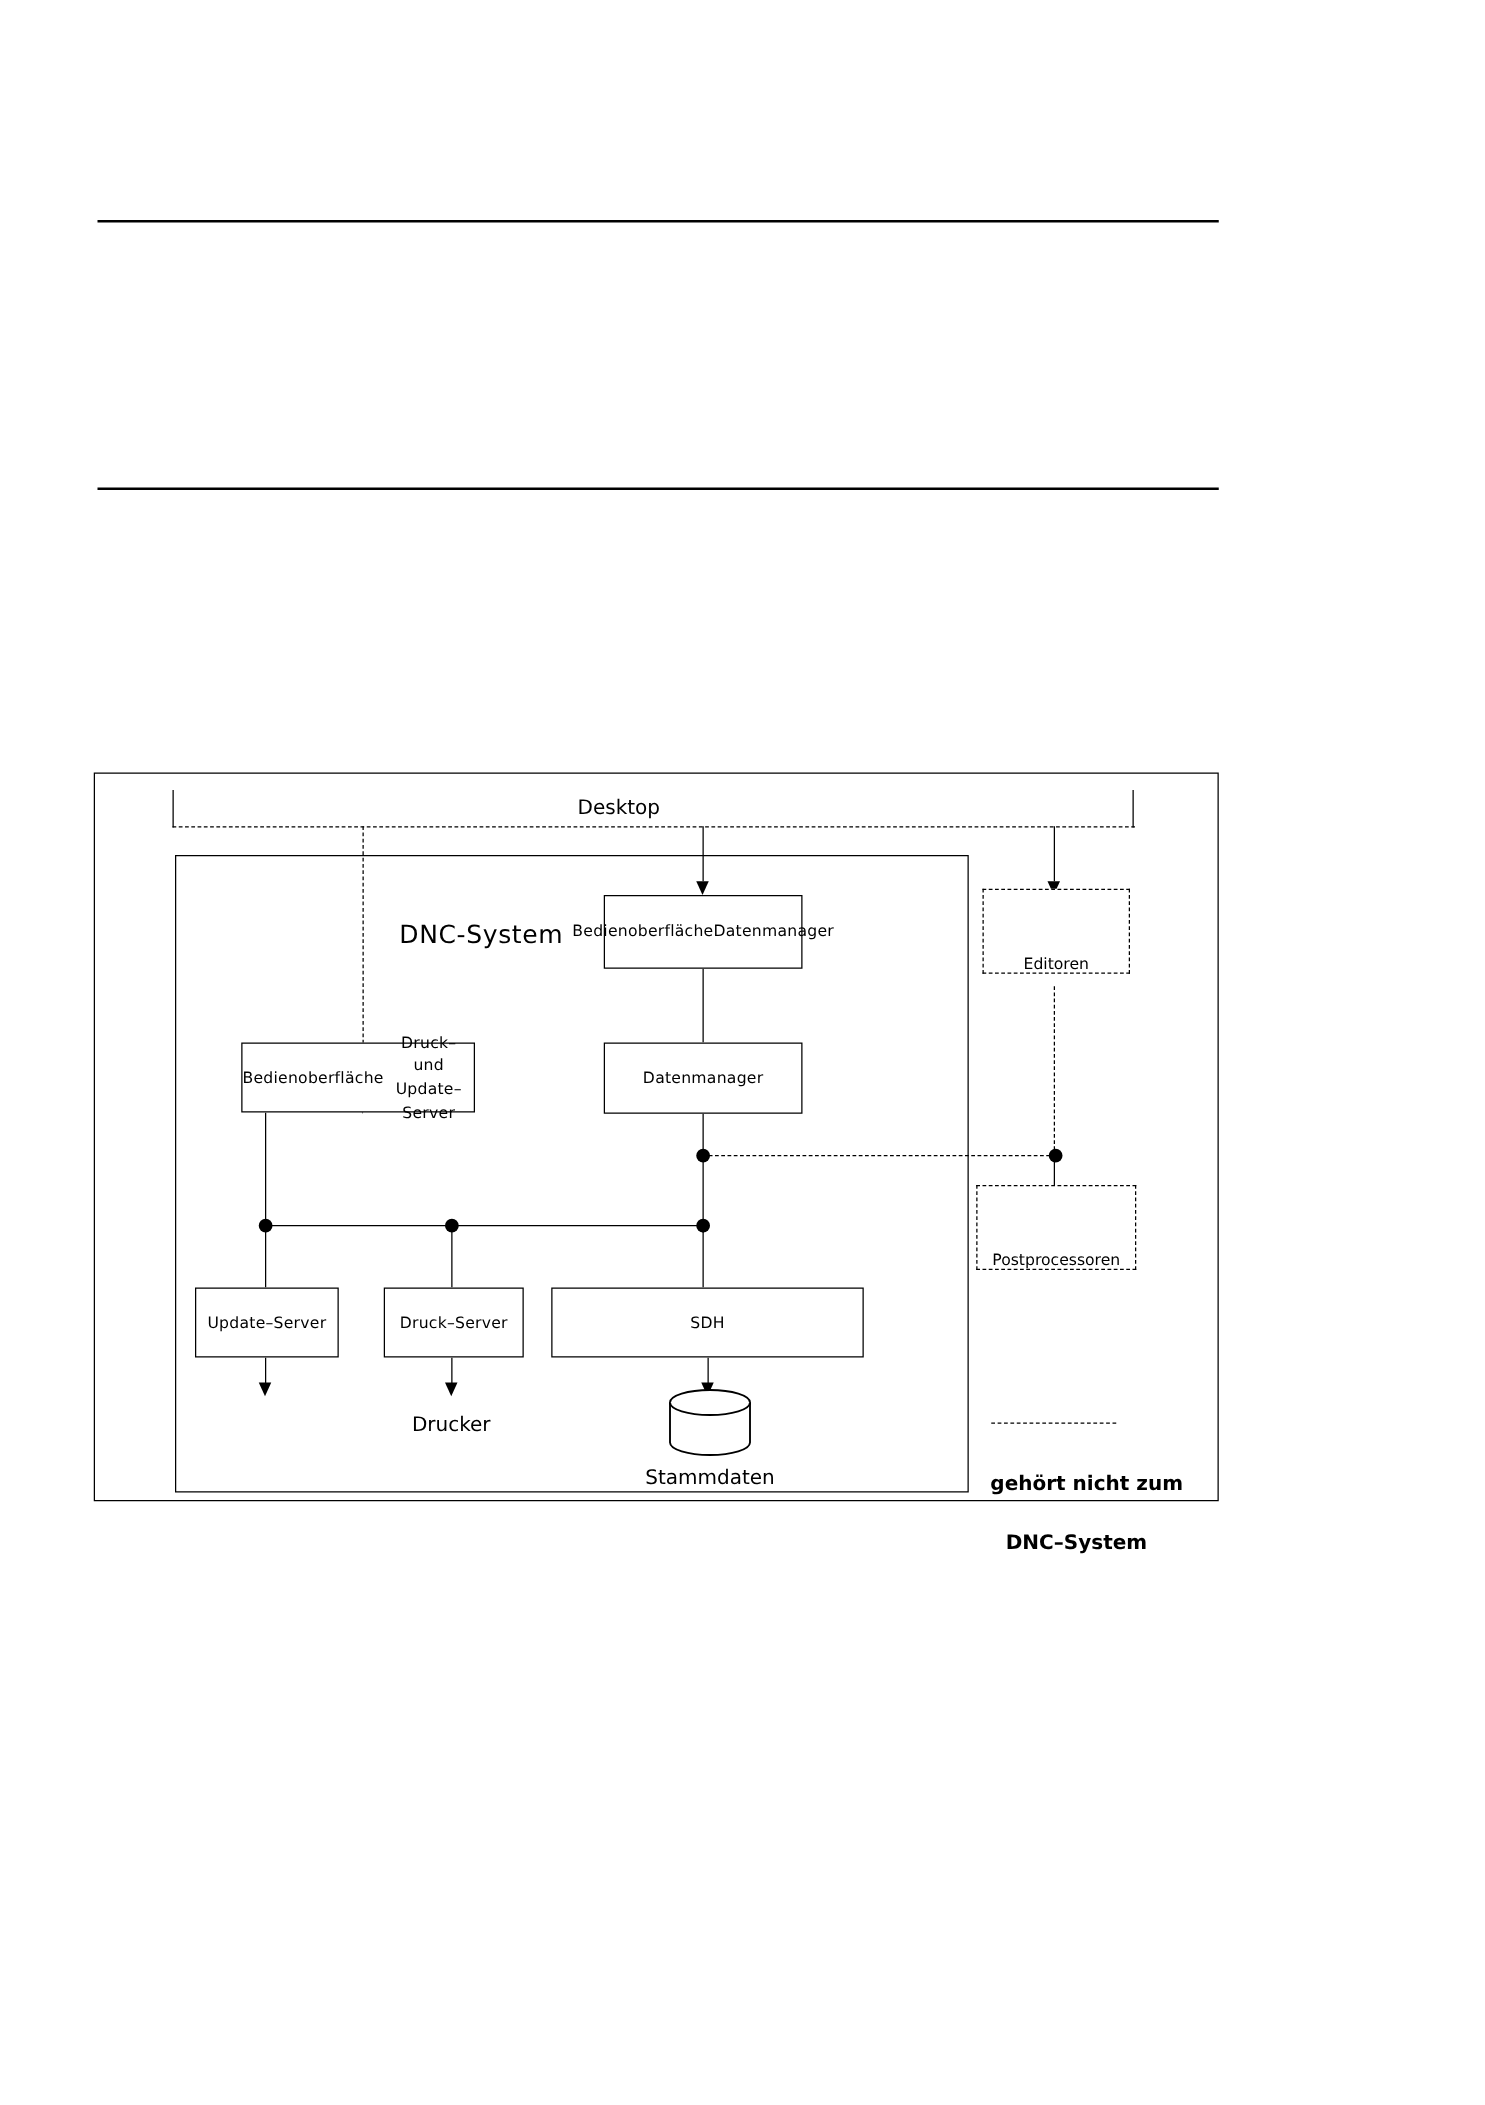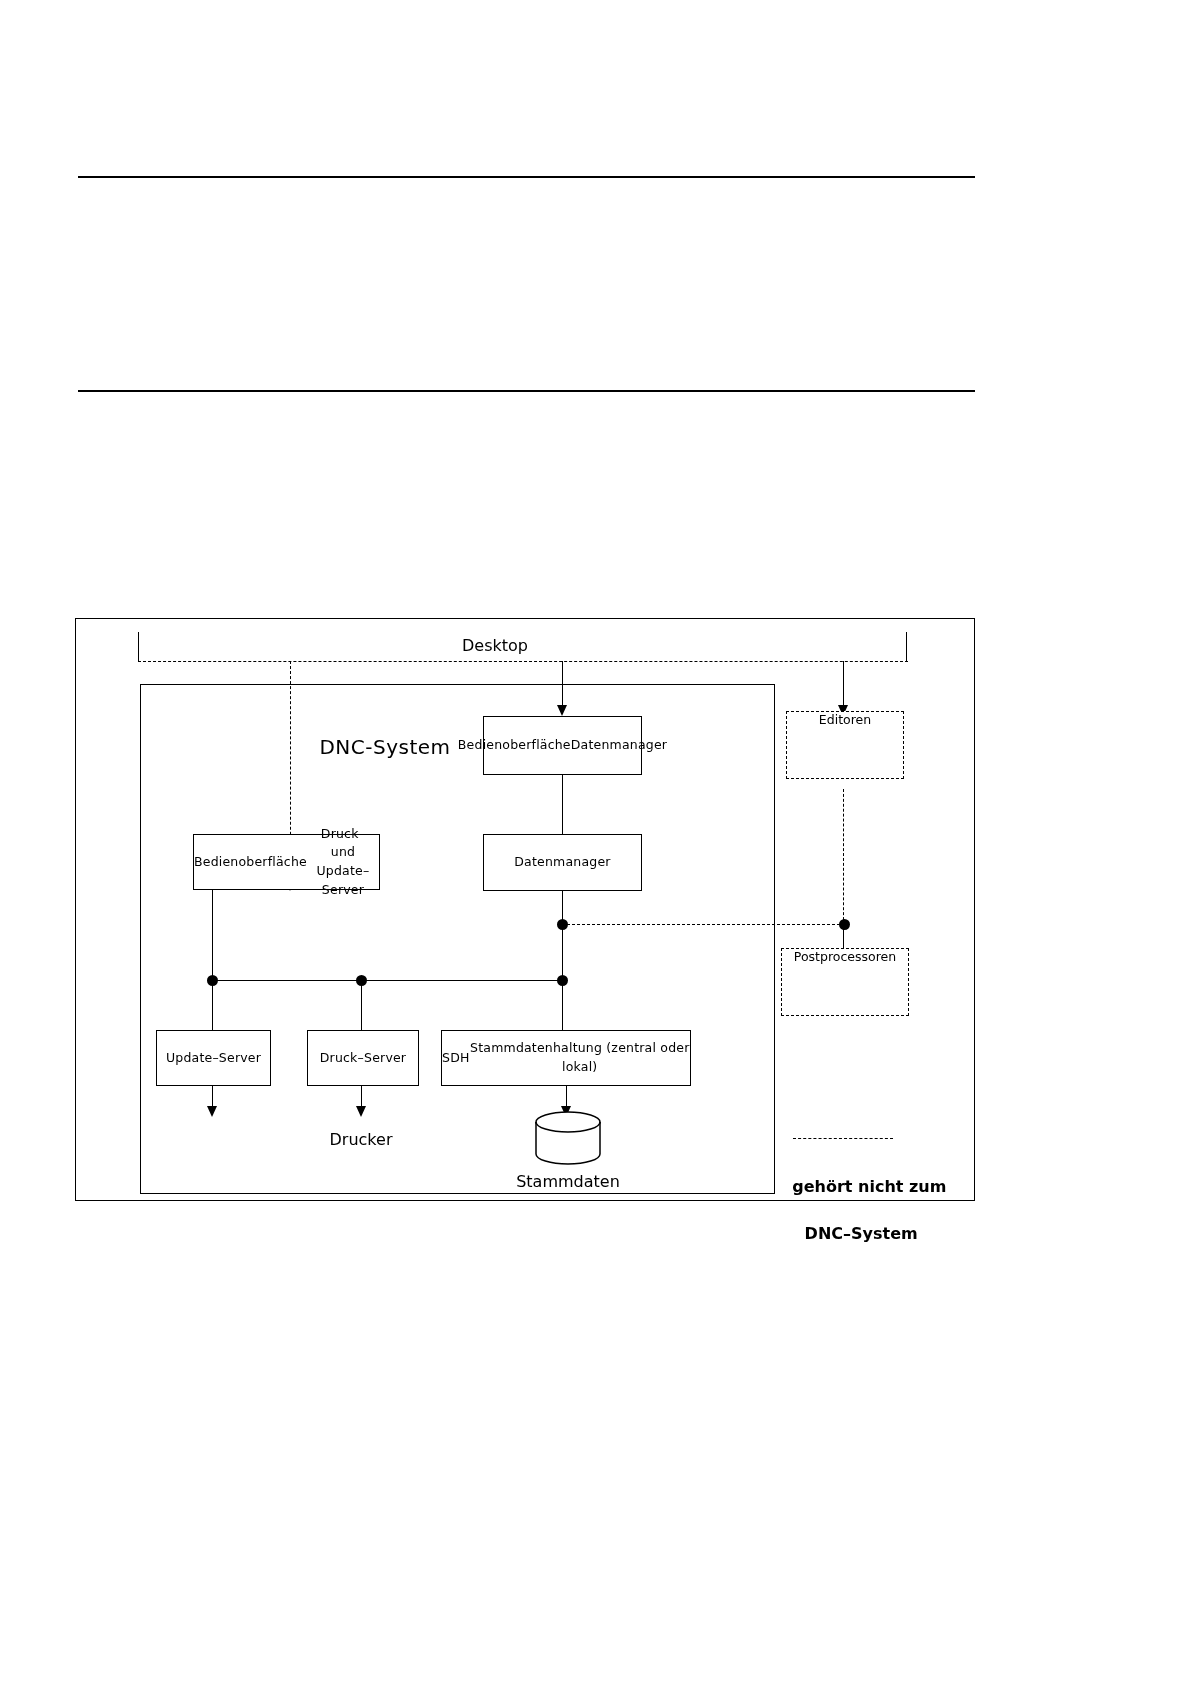--- a/index.html
+++ b/index.html
@@ -70,21 +70,21 @@
     z-index: 5;
   }
   .box .l2 { font-size: 12.5px; }
 
   
   .dashbox {
     position: absolute;
     box-sizing: border-box;
     background: #fff;
     display: flex;
-    align-items: flex-start;
+    align-items: flex-end;
     justify-content: center;
     text-align: center;
     font-size: 12.5px;
     z-index: 5;
     border: 1.5px dashed #000;
   }
 
   
   .label {
     position: absolute;
@@ -227,21 +227,20 @@
   <div class="box" id="box-update-server" style="left:156px; top:1030px; width:115px; height:56px;">
     <div>Update–Server</div>
   </div>
 
   <div class="box" id="box-druck-server" style="left:307px; top:1030px; width:112px; height:56px;">
     <div>Druck–Server</div>
   </div>
 
   <div class="box" id="box-sdh" style="left:441px; top:1030px; width:250px; height:56px;">
     <div>SDH</div>
-    <div class="l2">Stammdatenhaltung (zentral oder lokal)</div>
   </div>
 
   <div class="vline" style="left:212px; top:1086px; height:24px;"></div>
   <div class="arrow-down" style="left:207px; top:1106px;"></div>
 
   <div class="vline" style="left:361px; top:1086px; height:24px;"></div>
   <div class="arrow-down" style="left:356px; top:1106px;"></div>
   <div class="label" style="left:311px; top:1128px; width:100px;">Drucker</div>
 
   <div class="vline" style="left:566px; top:1086px; height:24px;"></div>

